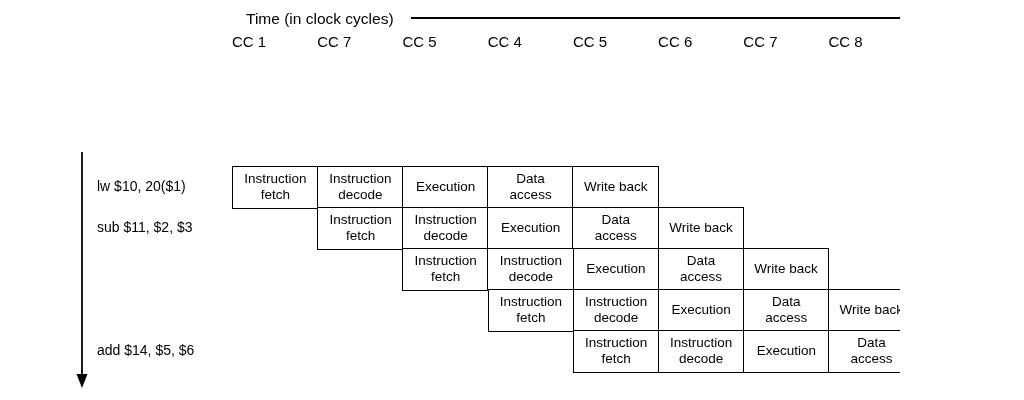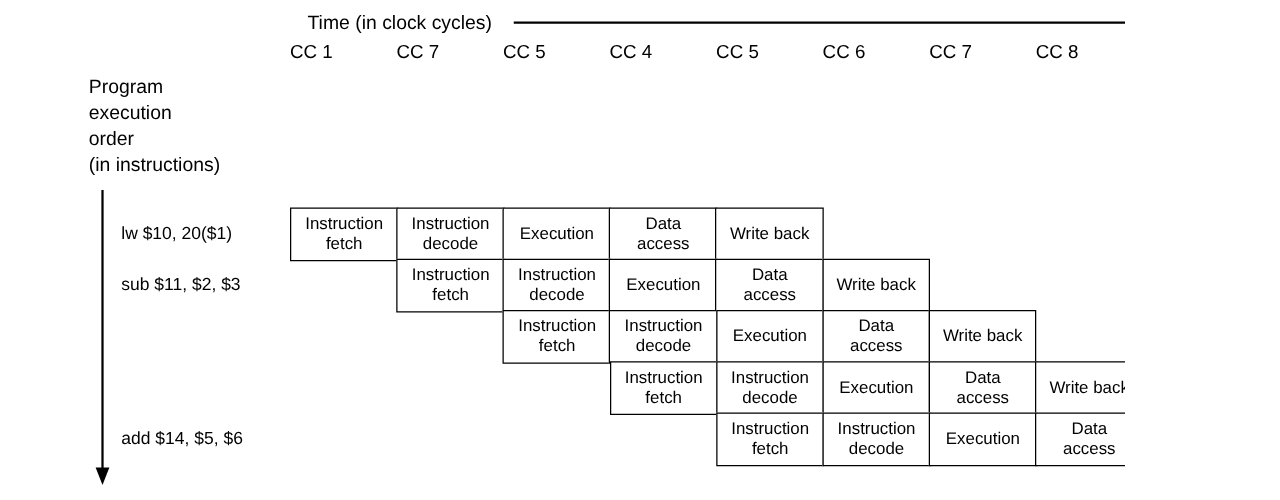--- a/index.html
+++ b/index.html
@@ -105,24 +105,20 @@
     <div class="cc">CC 7</div>
     <div class="cc">CC 5</div>
     <div class="cc">CC 4</div>
     <div class="cc">CC 5</div>
     <div class="cc">CC 6</div>
     <div class="cc">CC 7</div>
     <div class="cc">CC 8</div>
     <div class="cc">CC 5</div>
   </div>
 
-  <div class="order-label">Program
-execution
-order
-(in instructions)</div>
 
   <div class="instr" style="top:166px;">lw $10, 20($1)</div>
   <div class="instr" style="top:207px;">sub $11, $2, $3</div>
   <div class="instr" style="top:330px;">add $14, $5, $6</div>
 
   <div class="prow" style="left:232px; top:166px;">
     <div class="cell">Instruction
 fetch</div>
     <div class="cell">Instruction
 decode</div>

